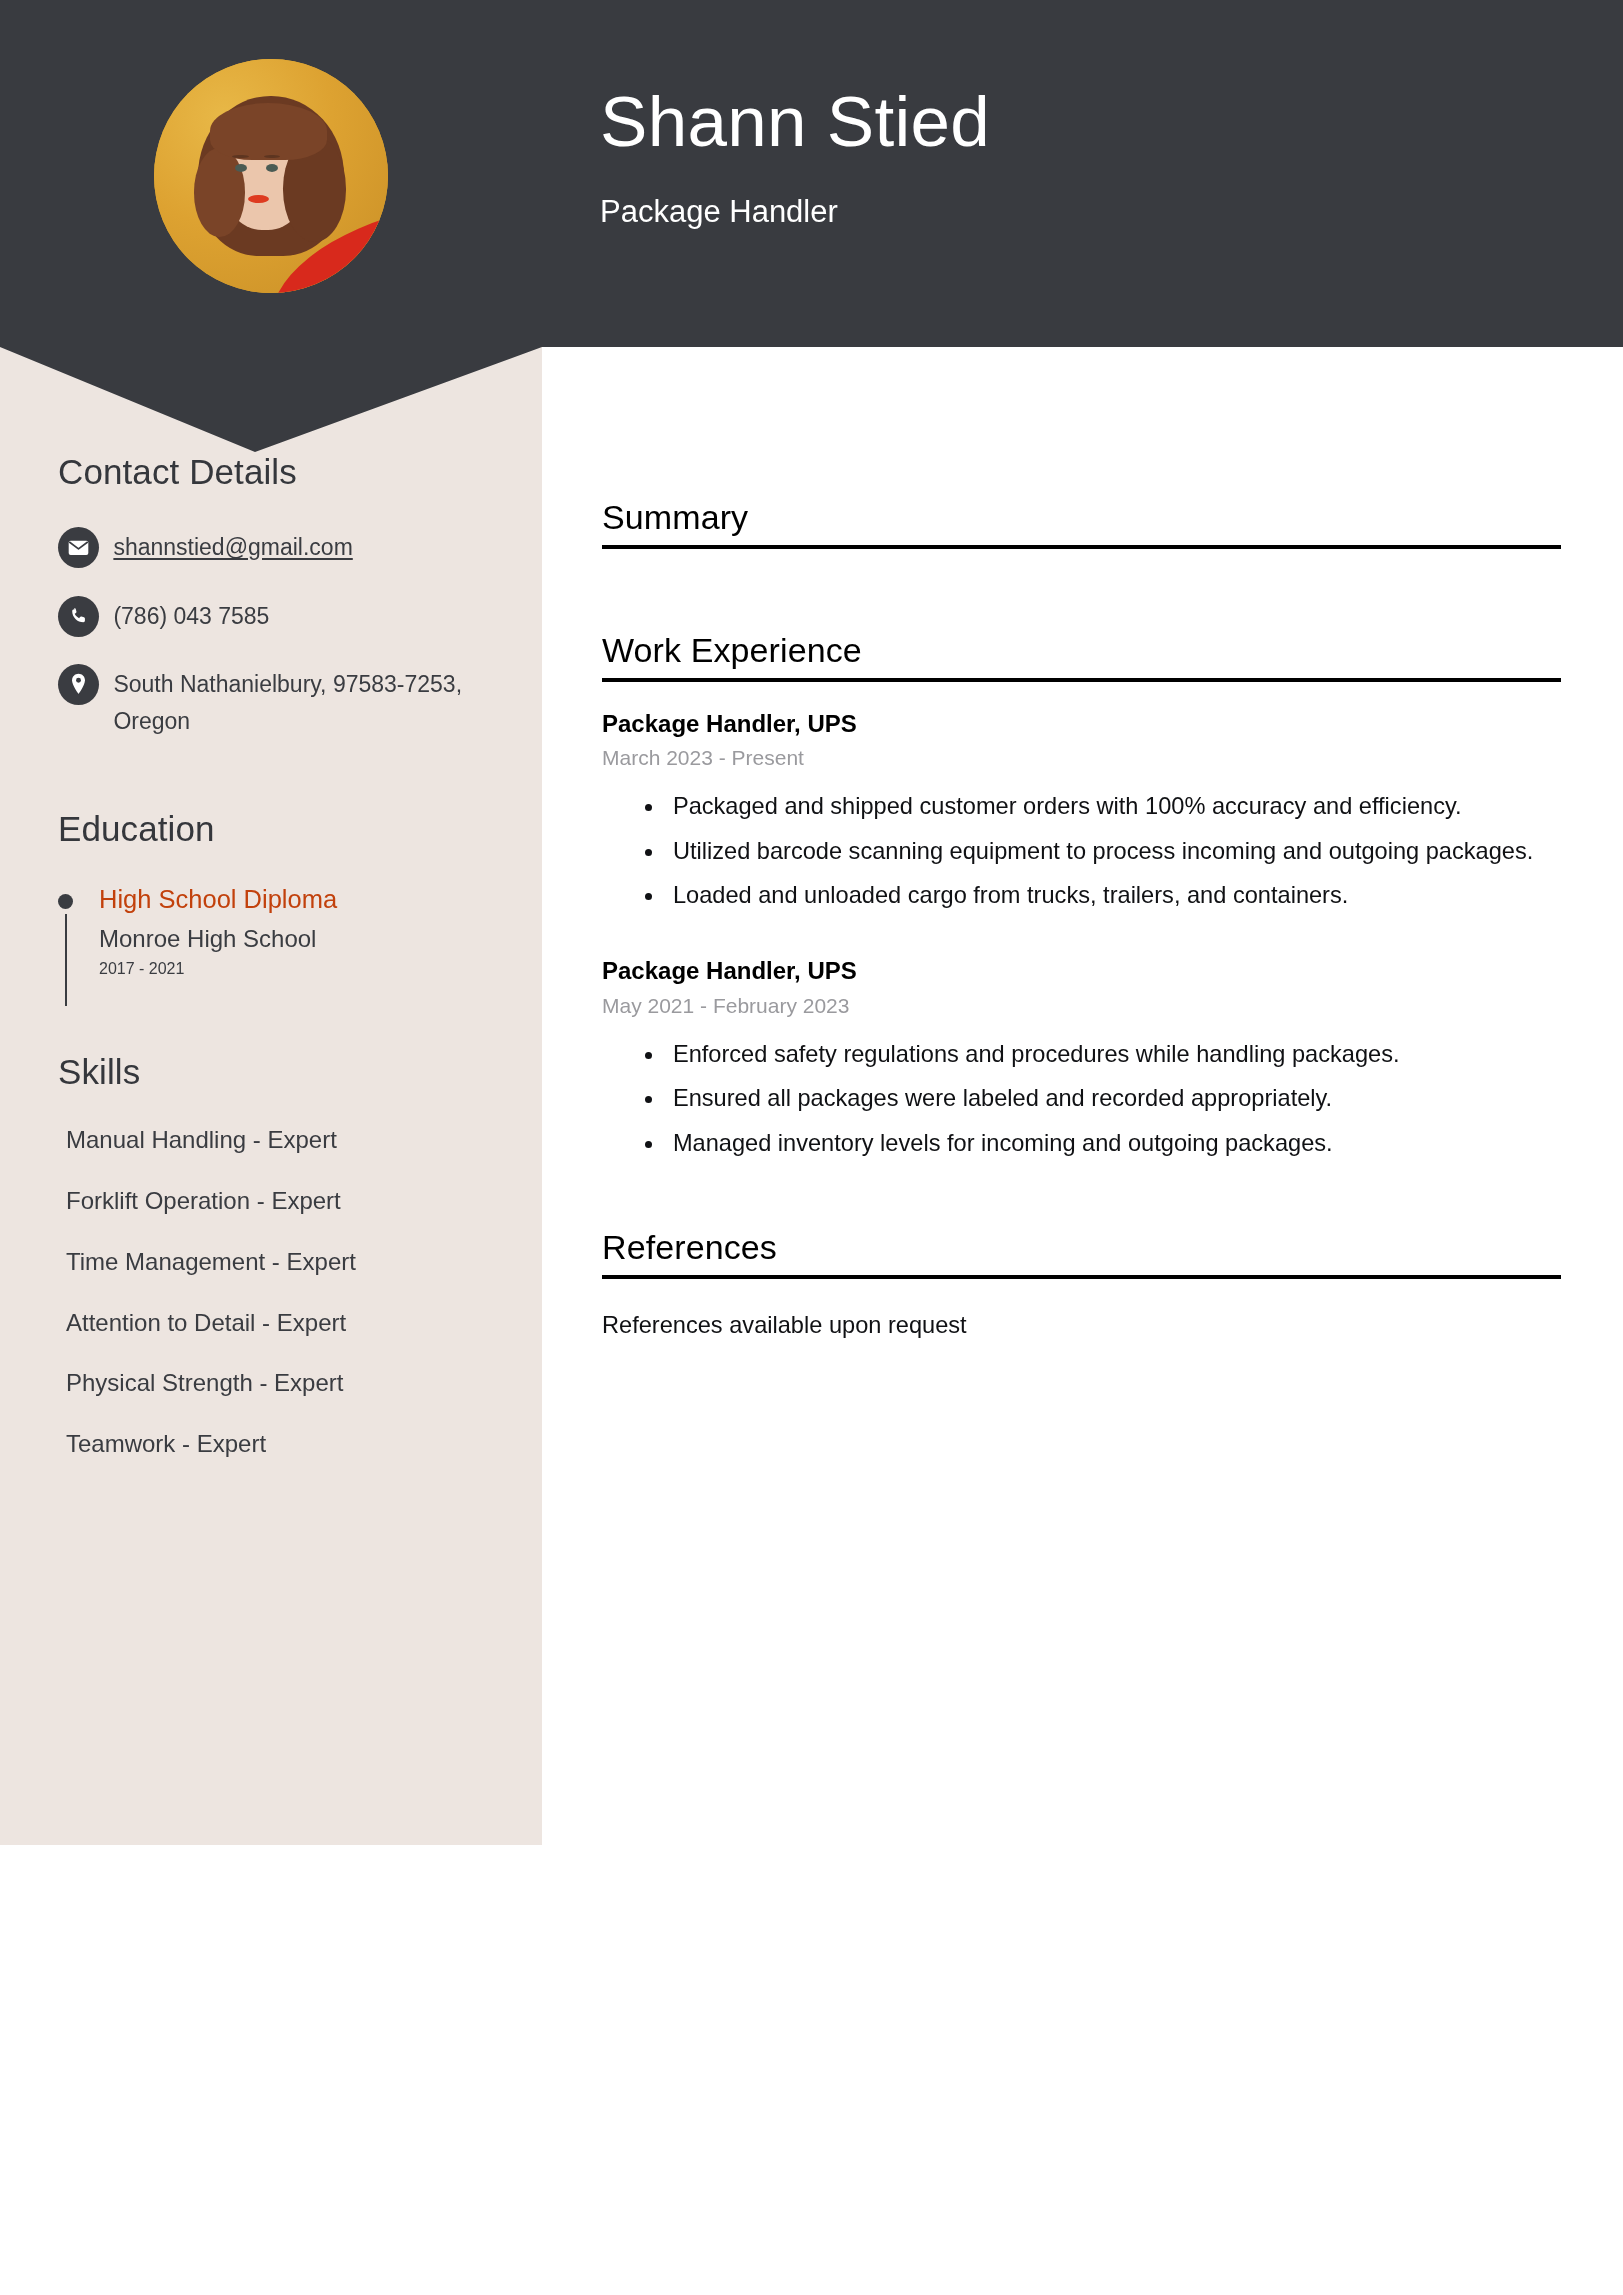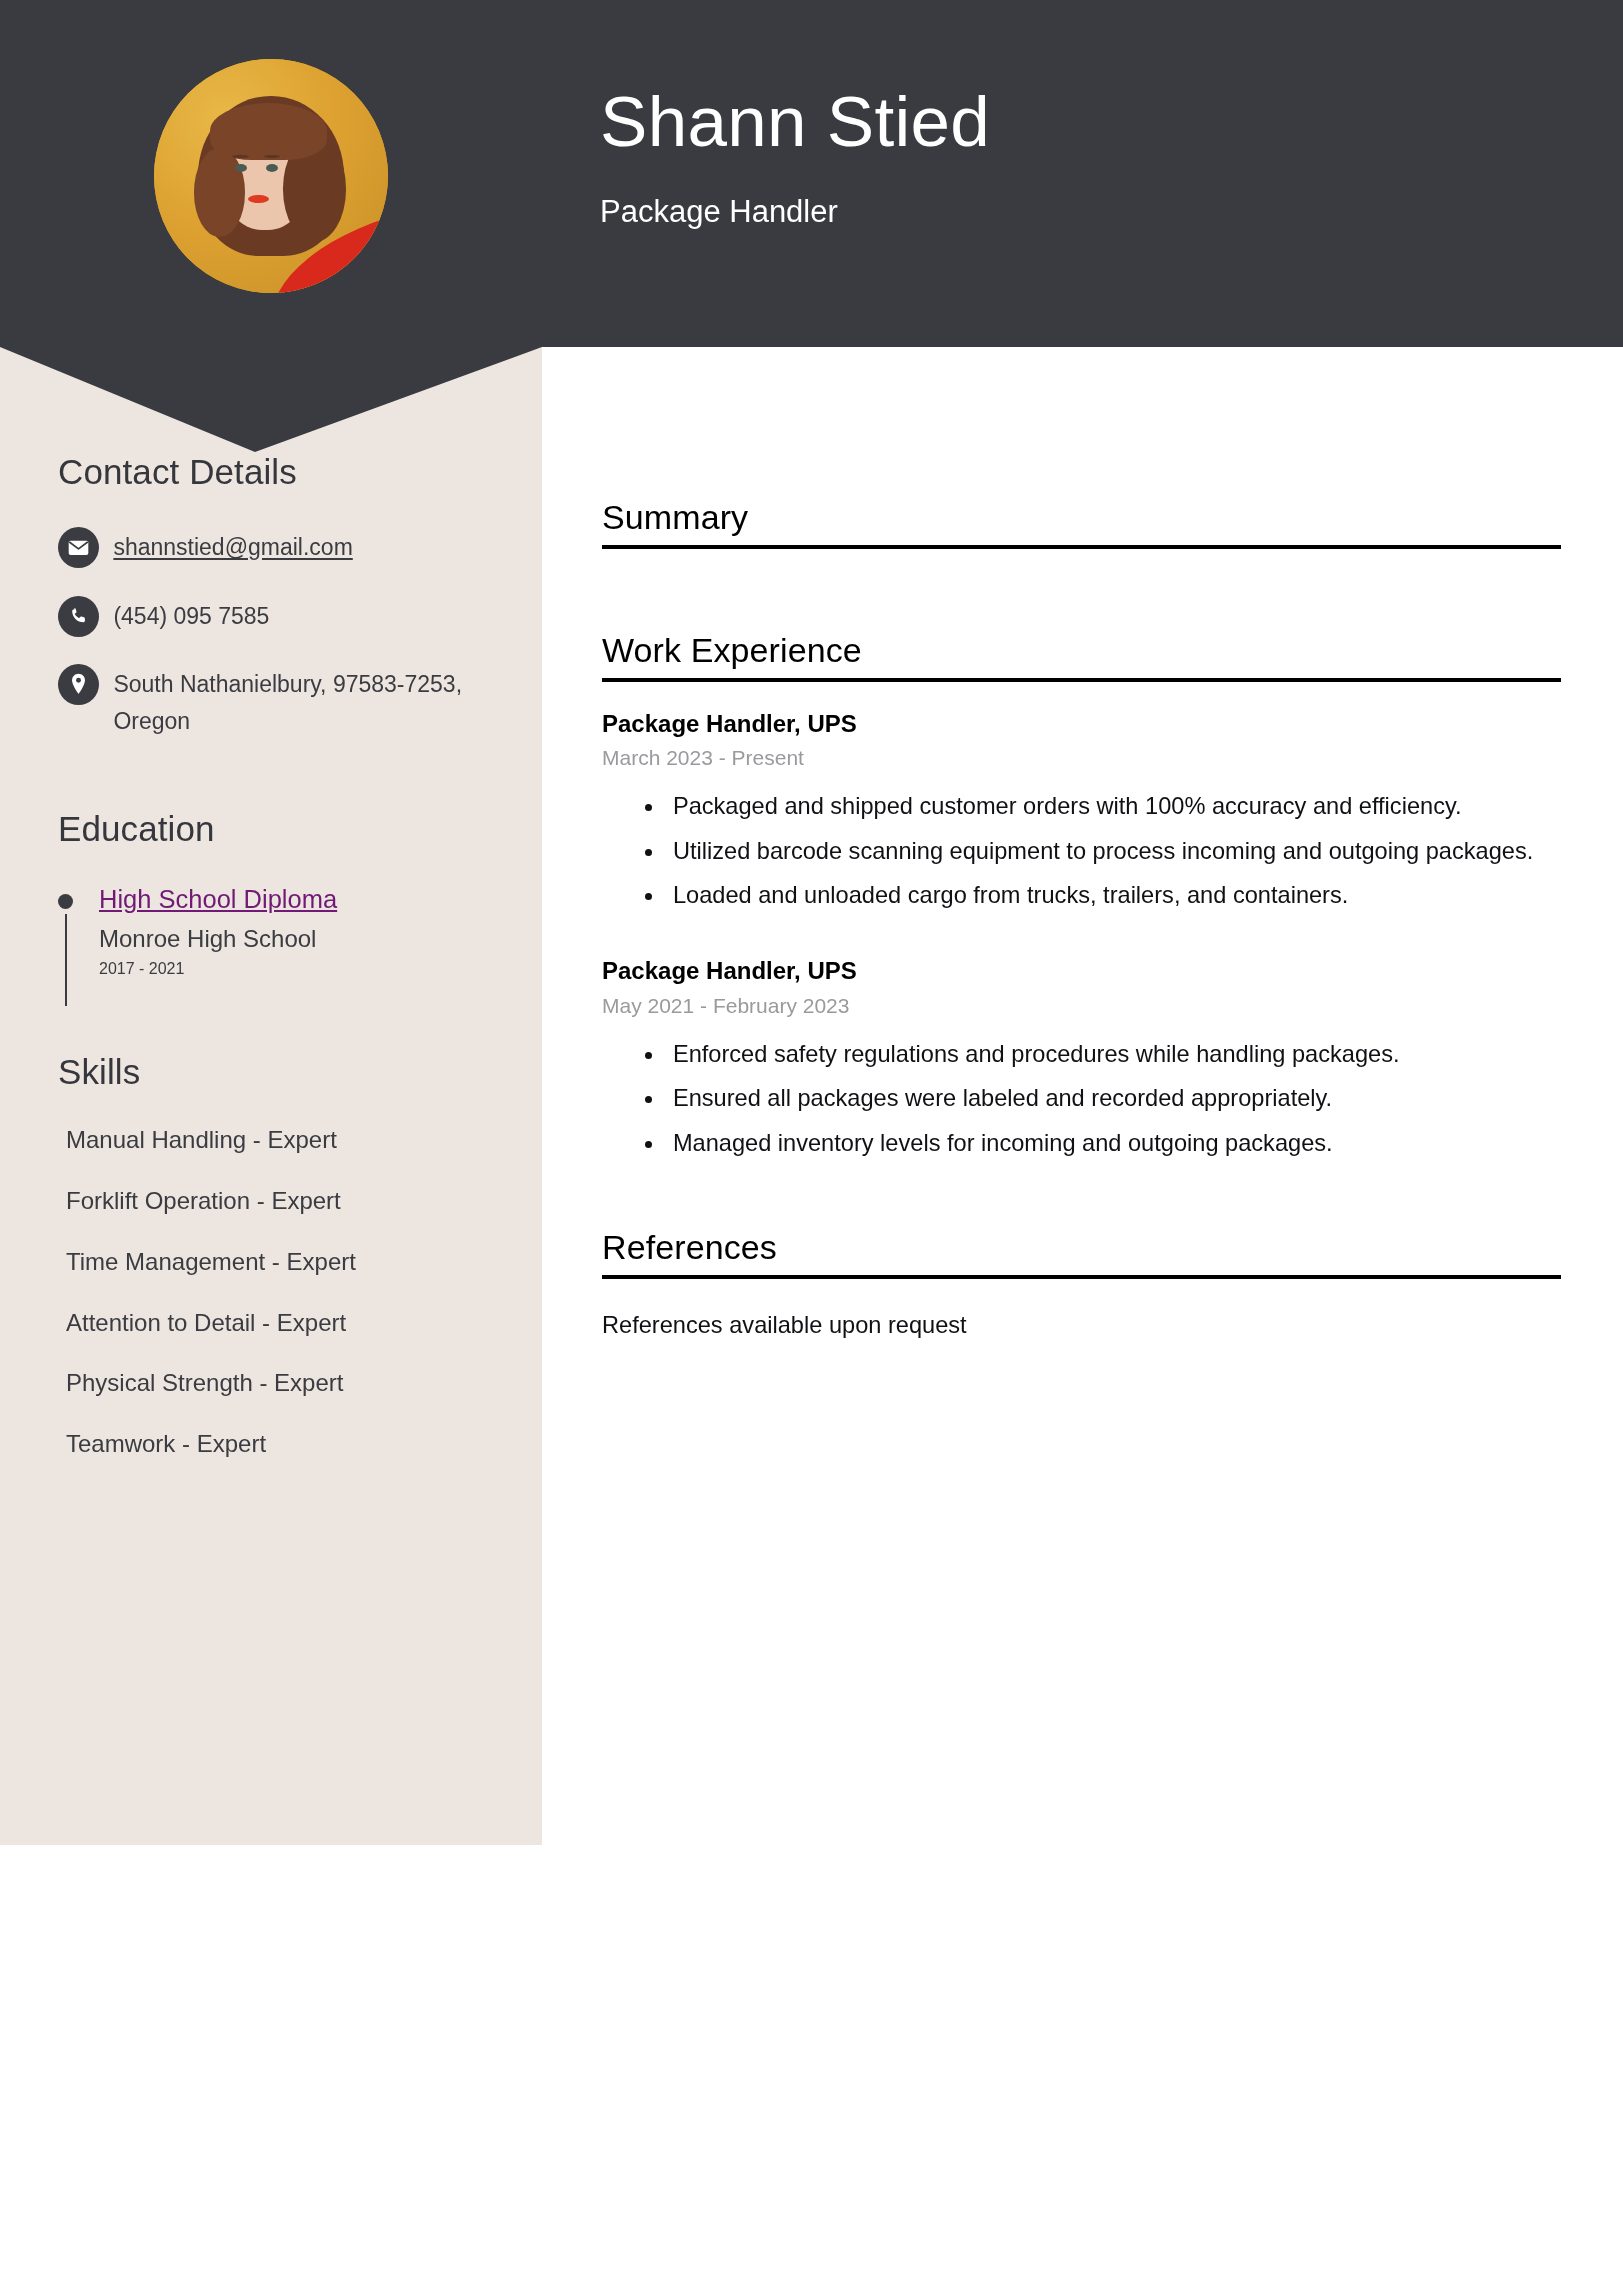--- a/index.html
+++ b/index.html
@@ -250,24 +250,23 @@
   .edu-line {
     position: absolute;
     left: 6.5px;
     top: 31px;
     width: 2.6px;
     height: 92px;
     background: #3A3C41;
   }
   .edu-title {
     font-size: 25.5px;
-    color: #701a75;
+    color: #c2410c;
     line-height: 1.28;
     margin-bottom: 6.5px;
-    text-decoration: underline;
   }
   .edu-sub {
     font-size: 24px;
     color: #3A3C41;
     line-height: 1.32;
     margin-bottom: 3.9px;
   }
   .edu-dates {
     font-size: 16px;
     color: #3A3C41;
@@ -389,21 +388,21 @@
           </span>
           <span class="c-text link">shannstied@gmail.com</span>
         </li>
 
         <li class="contact-row">
           <span class="c-icon">
             <svg width="19.6" height="19.6" viewBox="0 0 24 24" aria-hidden="true">
               <path d="M6.6 2.5c.8 0 1.4.5 1.6 1.2l.9 3c.2.7 0 1.4-.6 1.8l-1.5 1.1c1.1 2.4 3 4.3 5.4 5.4l1.1-1.5c.4-.6 1.1-.8 1.8-.6l3 .9c.7.2 1.2.9 1.2 1.6v2.8c0 1-.8 1.8-1.8 1.8C10.1 20 3.9 13.8 3.9 6.1c0-1 .8-1.8 1.8-1.8h.9z" fill="#ffffff"></path>
             </svg>
           </span>
-          <span class="c-text">(454) 095 7585</span>
+          <span class="c-text">(786) 043 7585</span>
         </li>
 
         <li class="contact-row">
           <span class="c-icon">
             <svg width="17" height="22" viewBox="0 0 24 32" aria-hidden="true">
               <path d="M12 1C6.8 1 2.6 5.2 2.6 10.4c0 7.3 9.4 20 9.4 20s9.4-12.7 9.4-20C21.4 5.2 17.2 1 12 1z" fill="#ffffff"></path>
               <circle cx="12" cy="10.4" r="3.6" fill="#3A3C41"></circle>
             </svg>
           </span>
           <span class="c-text">South Nathanielbury, 97583-7253, Oregon</span>

